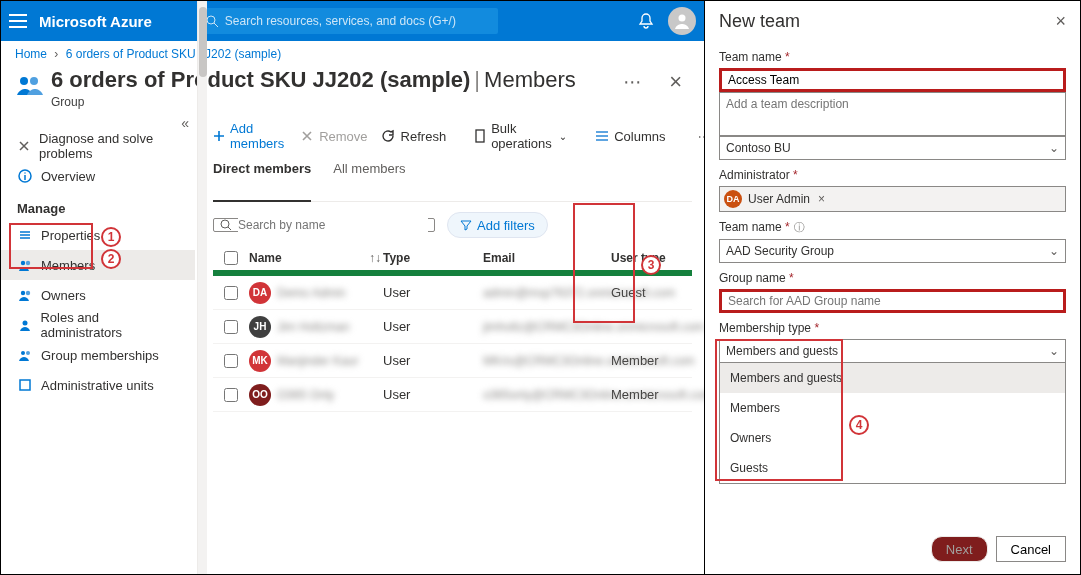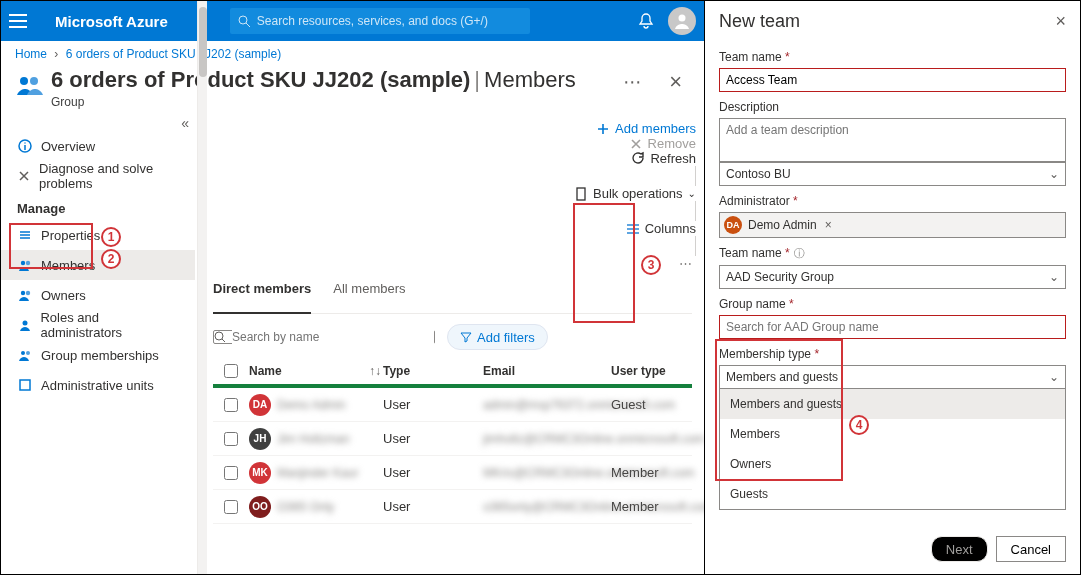--- a/index.html
+++ b/index.html
@@ -2,21 +2,21 @@
 <html><head>
 <meta charset="utf-8">
 <style>
 * { box-sizing: border-box; margin: 0; padding: 0; font-family: "Segoe UI", Arial, sans-serif; }
 body { width: 1081px; height: 575px; background: #fff; display: flex; font-size: 13px; color: #323130; }
 
 
 .azure-pane { width: 704px; height: 100%; border: 1px solid #000; border-right: none; position: relative; }
 
 
-.azure-topbar { height: 40px; background: #0078d4; color: #fff; display: flex; align-items: center; padding: 0 8px; gap: 28px; }
+.azure-topbar { height: 40px; background: #0078d4; color: #fff; display: flex; align-items: center; padding: 0 8px; gap: 12px; }
 .hamburger { width: 18px; cursor: pointer; }
 .hamburger svg { display:block; }
 .brand { font-size: 15px; font-weight: 600; }
 .searchbox { flex: 0 0 auto; margin-left: 34px; display:flex; align-items:center; background:#128bde; color:#cde6f7; border-radius:2px; height:26px; width:300px; padding:0 8px; gap:6px; }
 .searchbox input { background:transparent; border:none; outline:none; color:#cde6f7; font-size:12px; width:100%; }
 .searchbox input::placeholder { color:#cde6f7; }
 .top-right { margin-left:auto; display:flex; align-items:center; gap:14px; }
 .bell svg, .avatar-top svg { display:block; }
 .avatar-top { width:28px; height:28px; border-radius:50%; background:#c8c8c8; display:flex; align-items:center; justify-content:center; }
 
@@ -44,42 +44,42 @@
 .side-item.selected { background:#edebe9; }
 .side-item .sicon { width:16px; height:16px; display:flex; align-items:center; justify-content:center; color:#0078d4; }
 .side-item .sicon.gray { color:#605e5c; }
 .side-head { padding:10px 16px 4px; font-size:13px; font-weight:600; }
 
 .main-col { flex:1; padding: 6px 0 0 18px; overflow:hidden; position:relative; }
 .vscroll { position:absolute; left:196px; top:0; bottom:0; width:10px; background:#f3f2f1; border-left:1px solid #edebe9; }
 .vscroll-thumb { position:absolute; left:1px; top:6px; width:8px; height:70px; background:#c8c6c4; border-radius:4px; }
 
 
-.cmdbar { display:flex; align-items:flex-end; padding: 4px 8px 6px 0; font-size:13px;flex-direction:column; }
+.cmdbar { display:flex; align-items:center; gap:14px; padding: 4px 8px 6px 0; font-size:13px; }
 .cmd { display:flex; align-items:center; gap:5px; cursor:pointer; }
 .cmd.disabled { color:#a19f9d; }
 .cmd .cicon { width:14px; height:14px; display:flex; align-items:center; justify-content:center; }
 .cmd.add { color:#0078d4; }
 .cmddiv { width:1px; height:20px; background:#d2d0ce; }
 .cmddots { color:#605e5c; cursor:pointer; padding:0 4px; }
 
 
 .tabs { display:flex; gap:22px; border-bottom:1px solid #edebe9; padding: 4px 0 0; margin-right:12px; }
-.tab { padding-bottom:16px; cursor:pointer; color:#605e5c; }
+.tab { padding-bottom:24px; cursor:pointer; color:#605e5c; }
 .tab.active { color:#323130; border-bottom:2px solid #323130; font-weight:600; margin-bottom:-1px; }
 
 
 .filterrow { display:flex; gap:12px; margin:10px 12px 8px 0; align-items:center; }
-.search-name { display:flex; align-items:center; border:1px solid #8a8886; border-radius:2px; height:14px; width:222px; padding:0 0; gap:6px; }
+.search-name { display:flex; align-items:center; border:1px solid #8a8886; border-radius:2px; height:14px; width:222px; padding:0 6px; gap:6px; }
 .search-name input { border:none; outline:none; font-size:12px; width:100%; }
 .addfilters { display:flex; align-items:center; gap:5px; border:1px solid #dfe5f0; background:#eff6fc; border-radius:14px; height:26px; padding:0 12px; color:#0078d4; cursor:pointer; }
 
 
 .mtable { width: calc(100% - 12px); }
-.mhead { display:flex; align-items:center; height:30px; border-bottom:4px solid #15803d; font-size:12px; font-weight:600; }
+.mhead { display:flex; align-items:center; height:30px; border-bottom:6px solid #15803d; font-size:12px; font-weight:600; }
 .mrow { display:flex; align-items:center; height:34px; border-bottom:1px solid #f3f2f1; }
 .mcell.chk { width:36px; display:flex; justify-content:center; }
 .mcell.nm { width:120px; display:flex; align-items:center; gap:6px; }
 .mcell.typ { width:100px; }
 .mcell.em { width:128px; }
 .mcell.ut { width:64px; }
 .mcell.sort { width:14px; color:#605e5c; }
 .avatar-badge { width:22px; height:22px; border-radius:50%; display:flex; align-items:center; justify-content:center; font-size:10px; font-weight:600; color:#fff; }
 .blur { filter: blur(3px); color:#8a8886; font-size:12px; }
 input[type=checkbox].rowchk { width:14px; height:14px; }
@@ -88,34 +88,34 @@
 .redbox { position:absolute; border:2px solid #d13438; pointer-events:none; }
 .redcircle { position:absolute; width:20px; height:20px; border:2px solid #d13438; border-radius:50%; color:#d13438; font-size:12px; font-weight:600; display:flex; align-items:center; justify-content:center; pointer-events:none; background:#fff; }
 
 
 .newteam { width: 377px; border:1px solid #000; padding: 10px 14px 12px; position:relative; display:flex; flex-direction:column; }
 .nt-header { display:flex; margin-bottom:10px; }
 .nt-title { font-size:18px; font-weight:400; }
 .nt-close { margin-left:auto; color:#605e5c; font-size:18px; cursor:pointer; }
 .nt-label { font-size:12px; margin-bottom:4px; margin-top:8px; }
 .req { color:#a4262c; }
-.nt-input { width:100%; height:24px; border:1px solid #b91c1c; font-size:12px; padding:0 6px; }
+.nt-input { width:100%; height:24px; border:3px solid #b91c1c; font-size:12px; padding:0 6px; }
 .nt-textarea { width:100%; height:44px; border:1px solid #8a8886; font-size:12px; padding:4px 6px; resize:none; color:#605e5c; }
 .nt-select { width:100%; height:24px; border:1px solid #8a8886; font-size:12px; padding:0 6px; display:flex; align-items:center; justify-content:space-between; cursor:pointer; }
 .nt-select .chev { color:#605e5c; }
 .admin-chip { width:100%; border:1px solid #8a8886; background:#f3f2f1; height:26px; display:flex; align-items:center; padding:0 4px; gap:6px; font-size:12px; }
 .admin-chip .av { width:18px; height:18px; border-radius:50%; background:#ca5010; color:#fff; font-size:9px; display:flex; align-items:center; justify-content:center; font-weight:600; }
 .admin-chip .x { color:#605e5c; cursor:pointer; margin-left:2px; }
 .info-icon { color:#8a8886; font-size:11px; margin-left:4px; }
 .dropdown-open { border:1px solid #8a8886; border-top:none; }
 .dropdown-open .opt { padding:8px 10px; cursor:pointer; font-size:12px; }
 .dropdown-open .opt.sel { background:#edebe9; }
 .nt-footer { margin-top:auto; display:flex; justify-content:flex-end; gap:8px; padding-top:12px; }
 .btn { height:26px; padding:0 14px; font-size:13px; border:1px solid #8a8886; background:#fff; cursor:pointer; }
-.btn.disabled { background:#000000; color:#a19f9d; border-color:#edebe9; cursor:default;border-radius:11px; }
+.btn.disabled { background:#7f1d1d; color:#a19f9d; border-color:#edebe9; cursor:default;border-radius:11px; }
 
 svg { overflow:visible; }
 </style>
 </head>
 <body>
 
 <div class="azure-pane">
 
   <div class="azure-topbar">
     <div class="hamburger">
@@ -170,35 +170,35 @@
     <div class="blade-dots">⋯</div>
     <div class="blade-close">×</div>
   </div>
 
   <div class="blade-body">
 
     <div class="sidebar">
       <div class="collapse-sidebar">«</div>
 
       <div class="side-item">
+        <span class="sicon gray">
+            <svg width="14" height="14">
+              <path d="M3 3l8 8M11 3l-8 8" stroke="#605e5c" stroke-width="1.5"></path>
+            </svg>
+          </span>
+        <span>Diagnose and solve problems</span>
+      </div>
+      <div class="side-item">
         <span class="sicon">
             <svg width="14" height="14">
               <circle cx="7" cy="7" r="6" fill="none" stroke="#0078d4" stroke-width="1.5"></circle>
               <path d="M7 6v5M7 3.5v1" stroke="#0078d4" stroke-width="1.5"></path>
             </svg>
           </span>
         <span>Overview</span>
-      </div>
-      <div class="side-item">
-        <span class="sicon gray">
-            <svg width="14" height="14">
-              <path d="M3 3l8 8M11 3l-8 8" stroke="#605e5c" stroke-width="1.5"></path>
-            </svg>
-          </span>
-        <span>Diagnose and solve problems</span>
       </div>
 
       <div class="side-head">Manage</div>
 
       <div class="side-item">
         <span class="sicon">
             <svg width="14" height="14">
               <path d="M2 4h10M2 7h10M2 10h10" stroke="#0078d4" stroke-width="1.5"></path>
             </svg>
           </span>
@@ -406,32 +406,31 @@
 
 <div class="newteam">
   <div class="nt-header">
     <div class="nt-title">New team</div>
     <div class="nt-close">×</div>
   </div>
 
   <div class="nt-label"><span>Team name</span> <span class="req">*</span></div>
   <input class="nt-input" value="Access Team" style="">
 
-  <div class="nt-label">Description</div>
   <textarea class="nt-textarea" placeholder="Add a team description" style=""></textarea>
 
   <div class="nt-select">
     <span>Contoso BU</span>
     <span class="chev">⌄</span>
   </div>
 
   <div class="nt-label"><span>Administrator</span> <span class="req">*</span></div>
   <div class="admin-chip">
     <span class="av">DA</span>
-    <span>Demo Admin</span>
+    <span>User Admin</span>
     <span class="x">×</span>
   </div>
 
   <div class="nt-label"><span>Team name</span> <span class="req">*</span><span class="info-icon">ⓘ</span></div>
   <div class="nt-select">
     <span>AAD Security Group</span>
     <span class="chev">⌄</span>
   </div>
 
   <div class="nt-label"><span>Group name</span> <span class="req">*</span></div>

